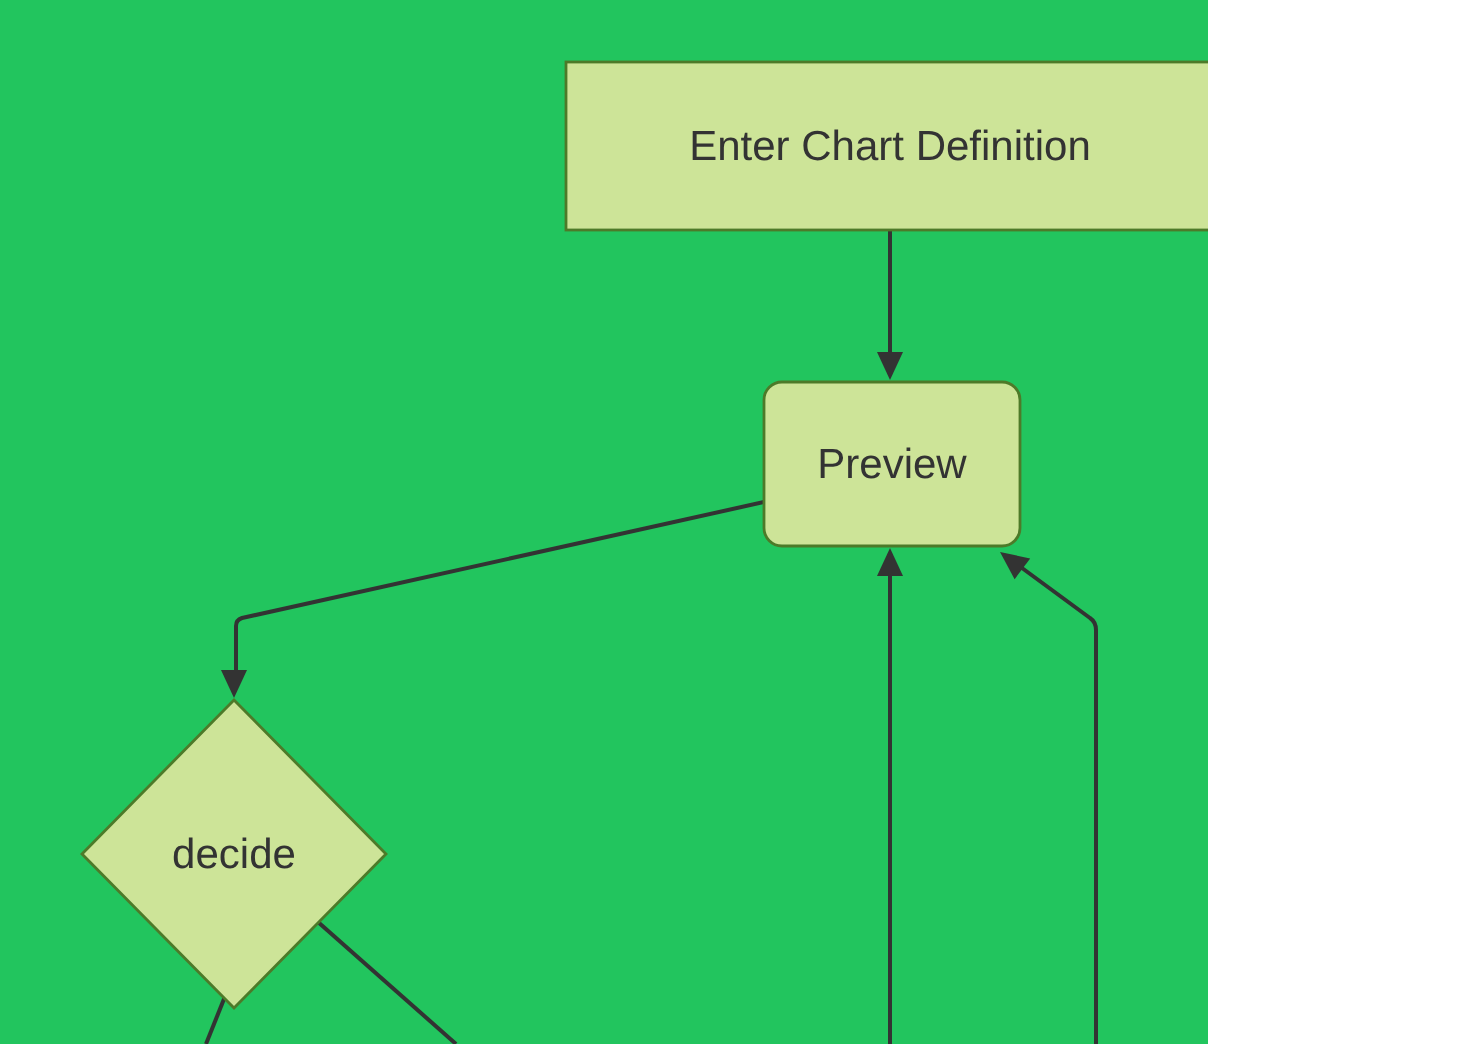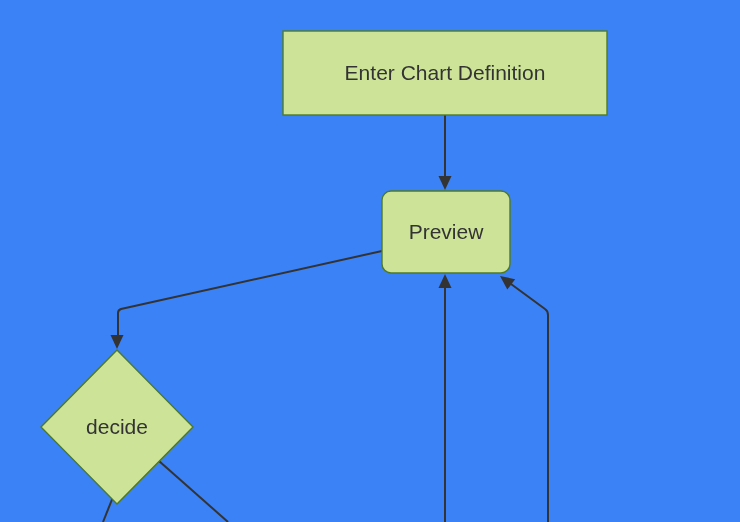--- a/index.html
+++ b/index.html
@@ -2,23 +2,23 @@
 <html><head>
 <meta charset="utf-8">
 <style>
   html, body {
     margin: 0;
     padding: 0;
     background: #ffffff;
   }
   .canvas {
     position: relative;
-    width: 740px;
+    width: 604px;
     height: 522px;
-    background: #3b82f6;
+    background: #22c55e;
     overflow: hidden;
     font-family: "Liberation Sans", sans-serif;
   }
   svg { display: block; }
   .node-shape {
     fill: #cde498;
     stroke: #4d7a29;
     stroke-width: 1.4;
   }
   .edge {

